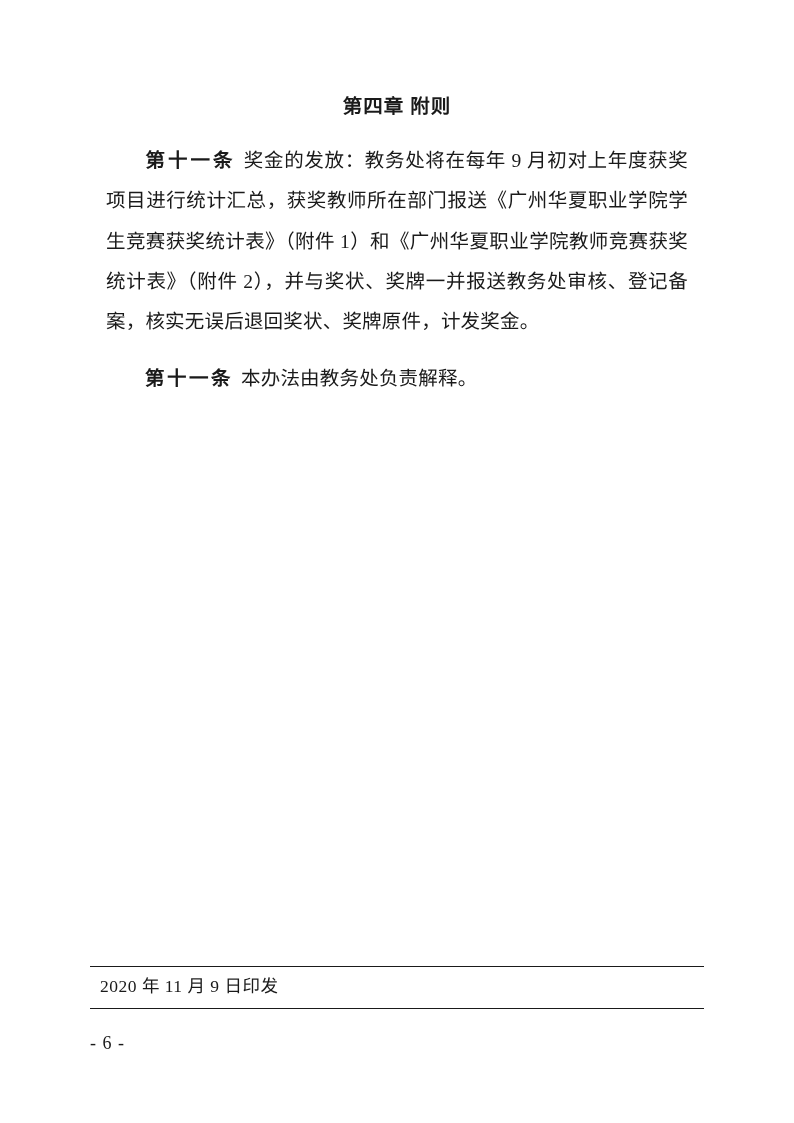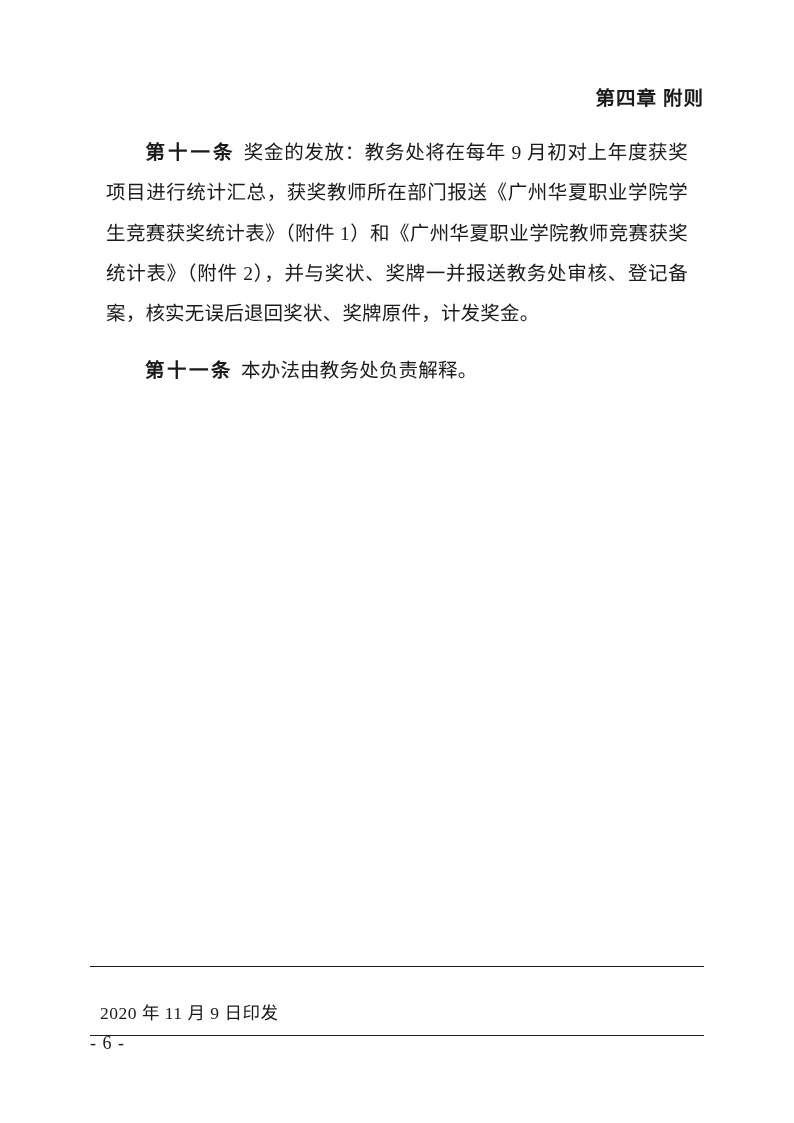--- a/index.html
+++ b/index.html
@@ -24,25 +24,25 @@
     box-sizing: border-box;
     padding: 0;
   }
   .content {
     position: absolute;
     left: 90px;
     top: 80px;
     width: 614px;
   }
   .chapter-title {
-    text-align: right;
+    text-align: center;
     font-size: 19.5px;
     font-weight: bold;
     letter-spacing: 1px;
-    margin: 0 0 14px 0;
+    margin: 8px 0 14px 0;
     line-height: 1.9;
   }
   p.para {
     margin: 16px;
     font-size: 19.5px;
     line-height: 2.07;
     text-align: justify;
     text-justify: inter-ideograph;
     text-indent: 0;
     letter-spacing: 0.2px;
@@ -81,21 +81,20 @@
     font-size: 17.5px;
     line-height: 1.8;
     padding: 4px 2px 2px 10px;
   }
   .footer-left {
     letter-spacing: 0.5px;
   }
   .footer-right {
     letter-spacing: 0.5px;
     padding-right: 22px;
-    margin-top: 27px;
   }
   .page-number {
     position: absolute;
     left: 90px;
     top: 1033px;
     font-size: 18px;
     letter-spacing: 1px;
   }
 </style>
 </head>

